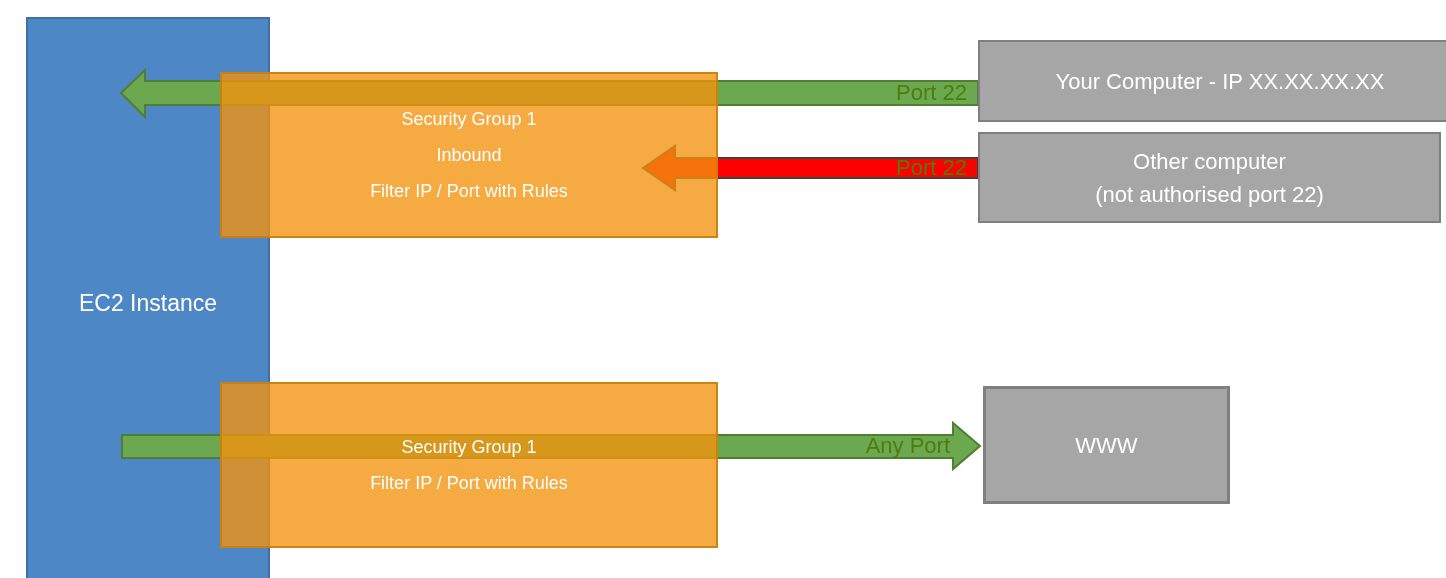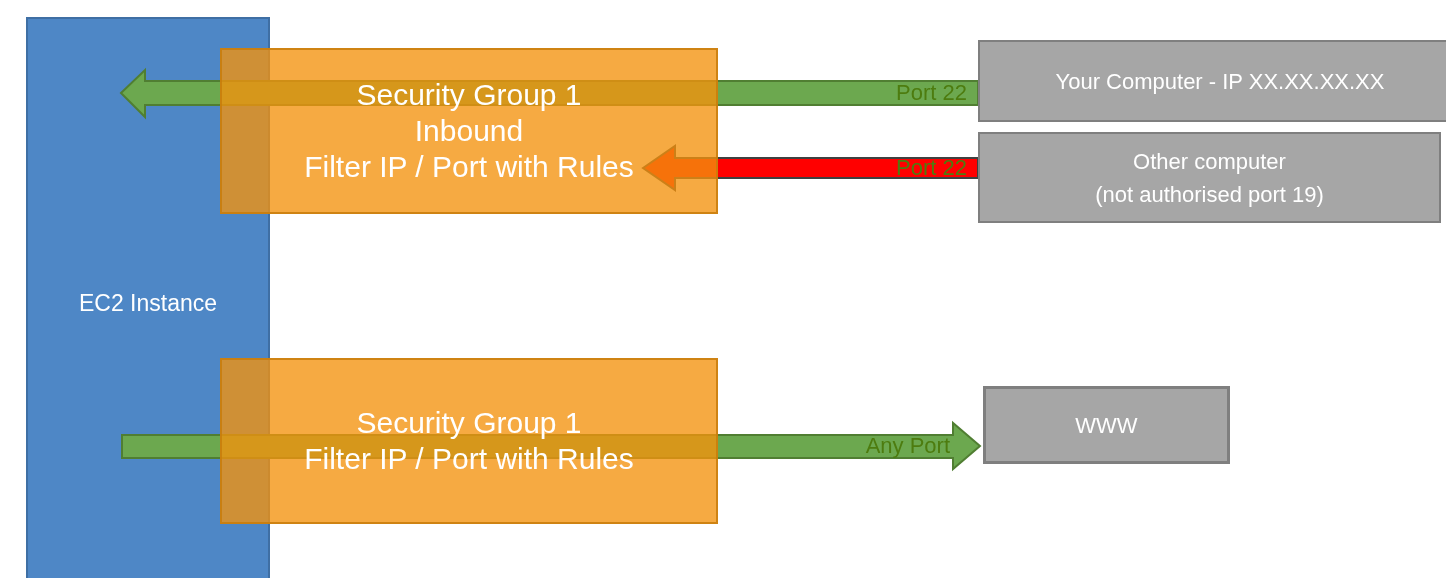--- a/index.html
+++ b/index.html
@@ -23,33 +23,33 @@
     left:26px;top:17px;width:244px;height:571px;
     background:#4E87C6;
     border:2px solid #3F6FA4;
     z-index:1;
     font-size:23px;line-height:34px;
   }
   .sg{
     background:rgba(243,146,13,0.78);
     border:2px solid rgba(200,124,10,0.85);
     z-index:3;
-    font-size:30px;line-height:36px;
+    font-size:18px;line-height:36px;margin-top:24px;
   }
   .sg-inbound{left:220px;top:48px;width:498px;height:166px;}
   .sg-outbound{left:220px;top:358px;width:498px;height:166px;}
   .gray{
     background:#A6A6A6;
     border:2px solid #7F7F7F;
     z-index:2;
     font-size:22px;line-height:33px;
   }
   .gray-your{left:978px;top:40px;width:484px;height:82px;}
   .gray-other{left:978px;top:132px;width:463px;height:91px;}
-  .gray-www{left:983px;top:386px;width:247px;height:78px;border-width:3px;}
+  .gray-www{left:983px;top:386px;width:247px;height:118px;border-width:3px;}
   .arrows{
     position:absolute;left:0;top:0;width:1446px;height:578px;
     z-index:2;
   }
   .flow-label{
     position:absolute;
     z-index:4;
     color:#4d7c0f;
     font-size:22px;
     line-height:26px;
@@ -85,21 +85,21 @@
     <span class="line">Security Group 1</span>
     <span class="line">Filter IP / Port with Rules</span>
   </div>
 
   <div class="node gray gray-your">
     <span class="line">Your Computer - IP XX.XX.XX.XX</span>
   </div>
 
   <div class="node gray gray-other">
     <span class="line">Other computer</span>
-    <span class="line">(not authorised port 19)</span>
+    <span class="line">(not authorised port 22)</span>
   </div>
 
   <div class="node gray gray-www">
     <span class="line">WWW</span>
   </div>
 
   <div class="flow-label label-port22-allowed">Port 22</div>
   <div class="flow-label label-port22-blocked">Port 22</div>
   <div class="flow-label label-anyport">Any Port</div>
 

